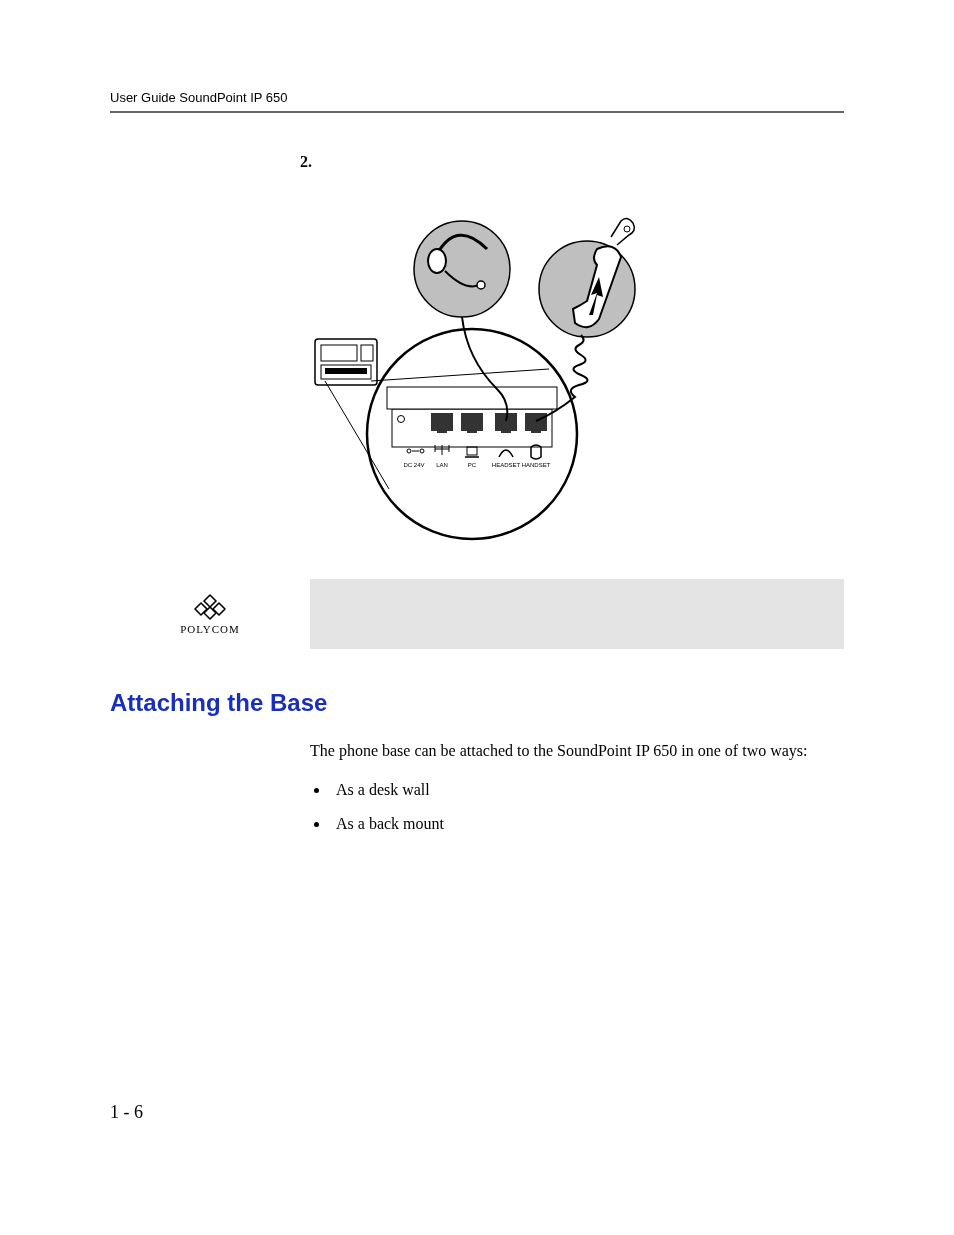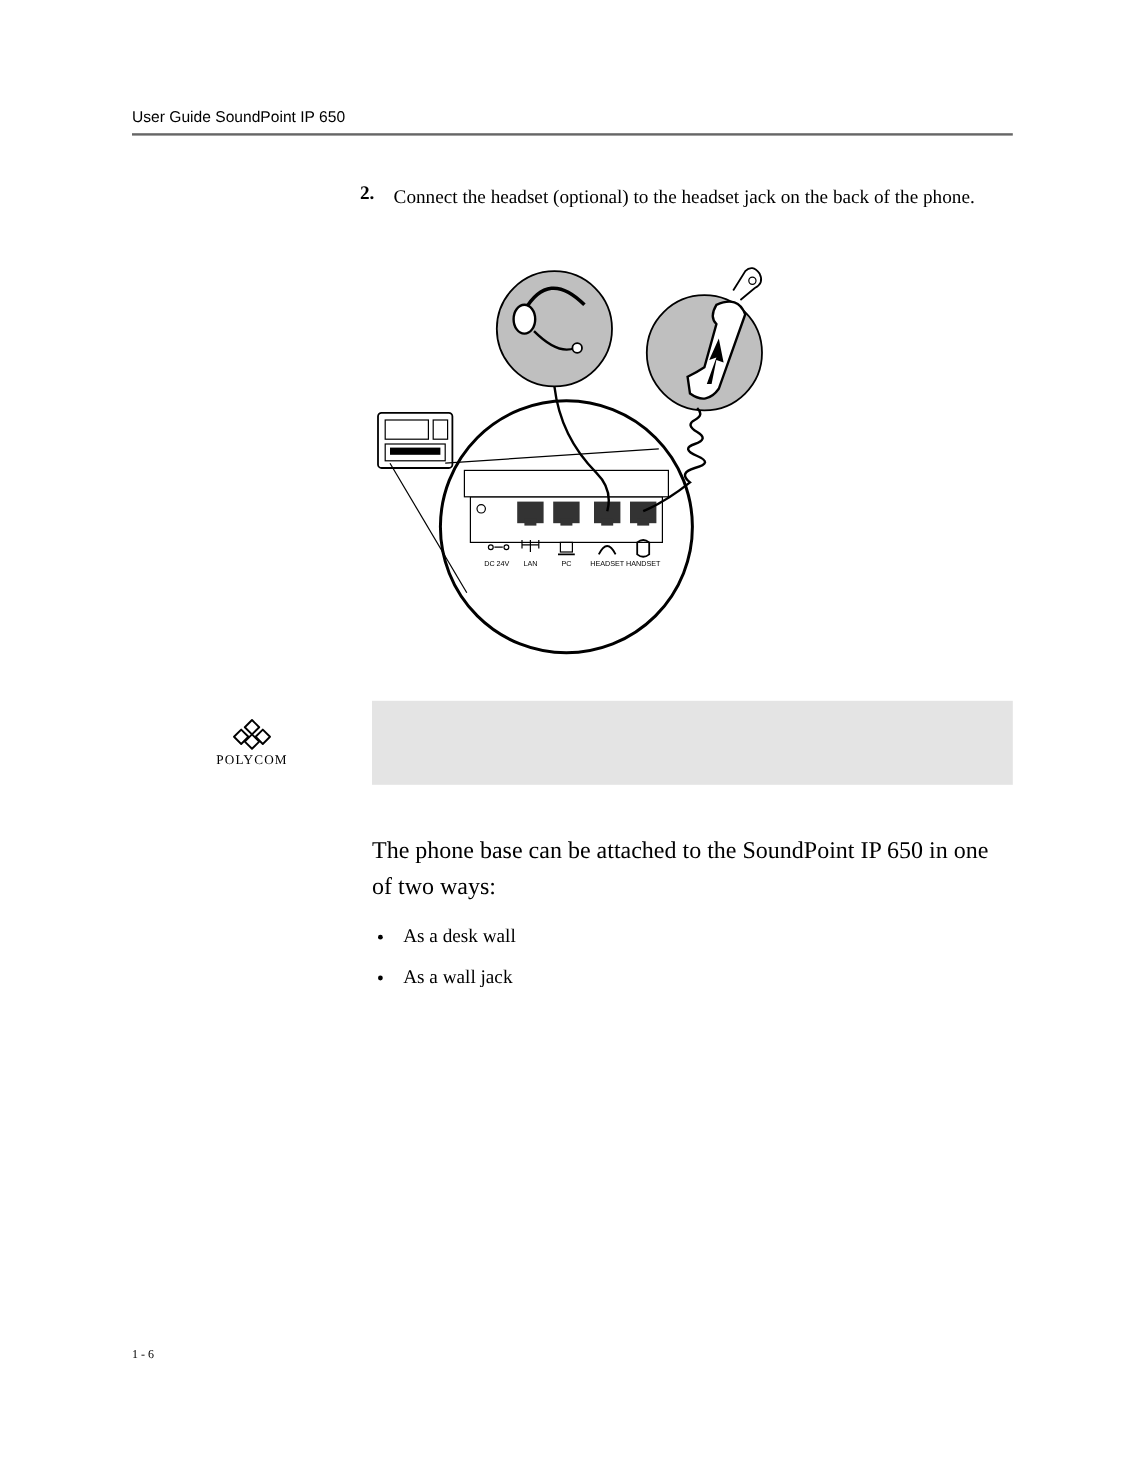--- a/index.html
+++ b/index.html
@@ -77,58 +77,57 @@
   }
   .section-heading {
     font-family: "Trebuchet MS", "Lucida Grande", Arial, sans-serif;
     font-weight: bold;
     color: #1a2fb8;
     font-size: 24px;
     margin: 10px 0 22px 0;
   }
   .body-para {
     margin-left: 200px;
-    font-size: 20px;
+    font-size: 16px;
     line-height: 1.5;
     margin-bottom: 18px;
     max-width: 540px;
   }
   .bullet-list {
     margin-left: 220px;
     list-style: disc;
     font-size: 16px;
   }
   .bullet-list li {
     padding-left: 6px;
     margin-bottom: 16px;
   }
   .page-num {
     position: absolute;
-    bottom: 100px;
+    bottom: 112px;
     left: 110px;
-    font-size: 10px;
+    font-size: 18px;
   }
   .port-label {
     font-family: Arial, sans-serif;
     font-size: 6px;
     fill: #000;
     text-anchor: middle;
   }
 </style>
 </head>
 <body>
 
 <div class="page">
 
   <div class="running-head">User Guide SoundPoint IP 650</div>
   <hr class="head-rule">
 
   <div class="step-block">
     <div class="step-num">2.</div>
-    <div class="step-text">Connect the headset (optional) to the headset jack on the back of the phone.</div>
   </div>
 
   <div class="figure-wrap">
     <svg width="360" height="360" viewBox="0 0 360 360">
 
       <circle cx="175" cy="245" r="105" fill="#fff" stroke="#000" stroke-width="2.5"></circle>
 
       <rect x="95" y="220" width="160" height="38" fill="#fff" stroke="#000" stroke-width="1"></rect>
       <rect x="90" y="198" width="170" height="22" fill="#fff" stroke="#000" stroke-width="1"></rect>
 
@@ -210,23 +209,24 @@
           <polygon points="8,10 14,16 8,22 2,16"></polygon>
           <polygon points="26,10 32,16 26,22 20,16"></polygon>
           <polygon points="17,14 23,20 17,26 11,20"></polygon>
         </g>
       </svg>
       <div class="logo-word">POLYCOM</div>
     </div>
     <div class="callout-box"></div>
   </div>
 
+  <h2 class="section-heading">Attaching the Base</h2>
 
   <p class="body-para">The phone base can be attached to the SoundPoint IP 650 in one of two ways:</p>
 
   <ul class="bullet-list">
     <li>As a desk wall</li>
-    <li>As a wall jack</li>
+    <li>As a back mount</li>
   </ul>
 
   <div class="page-num">1 - 6</div>
 
 </div>
 
 </body></html>

